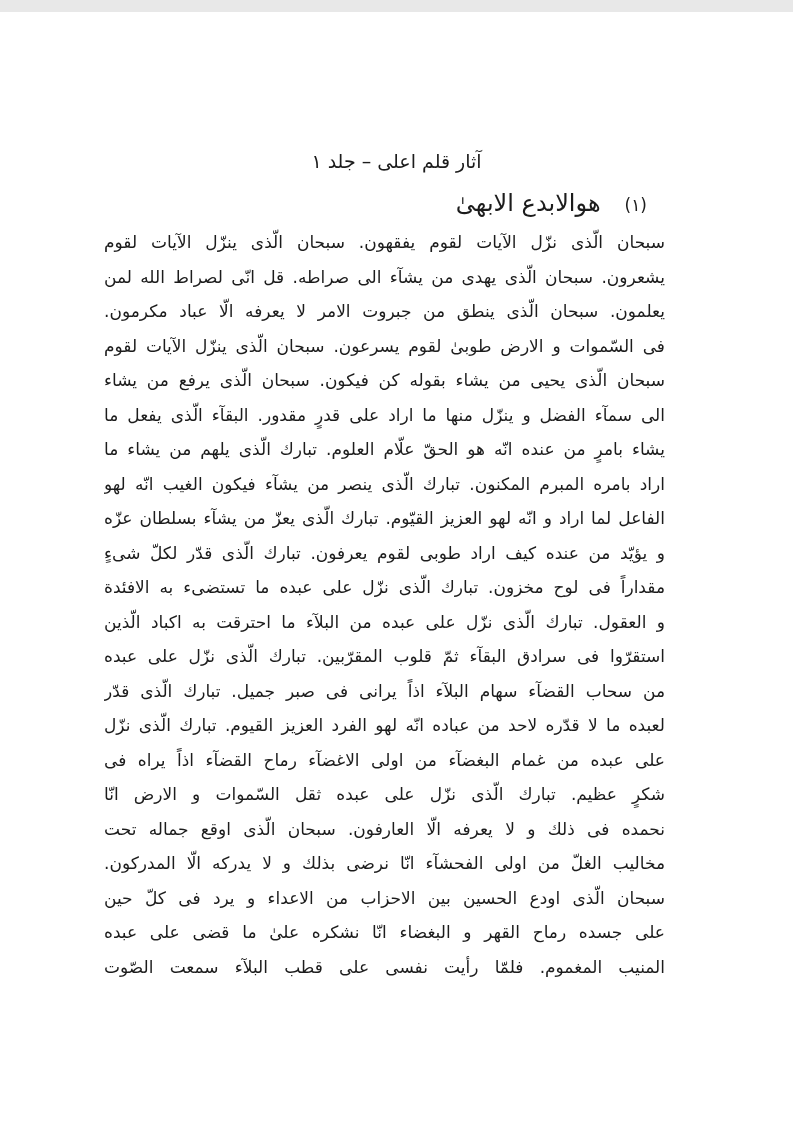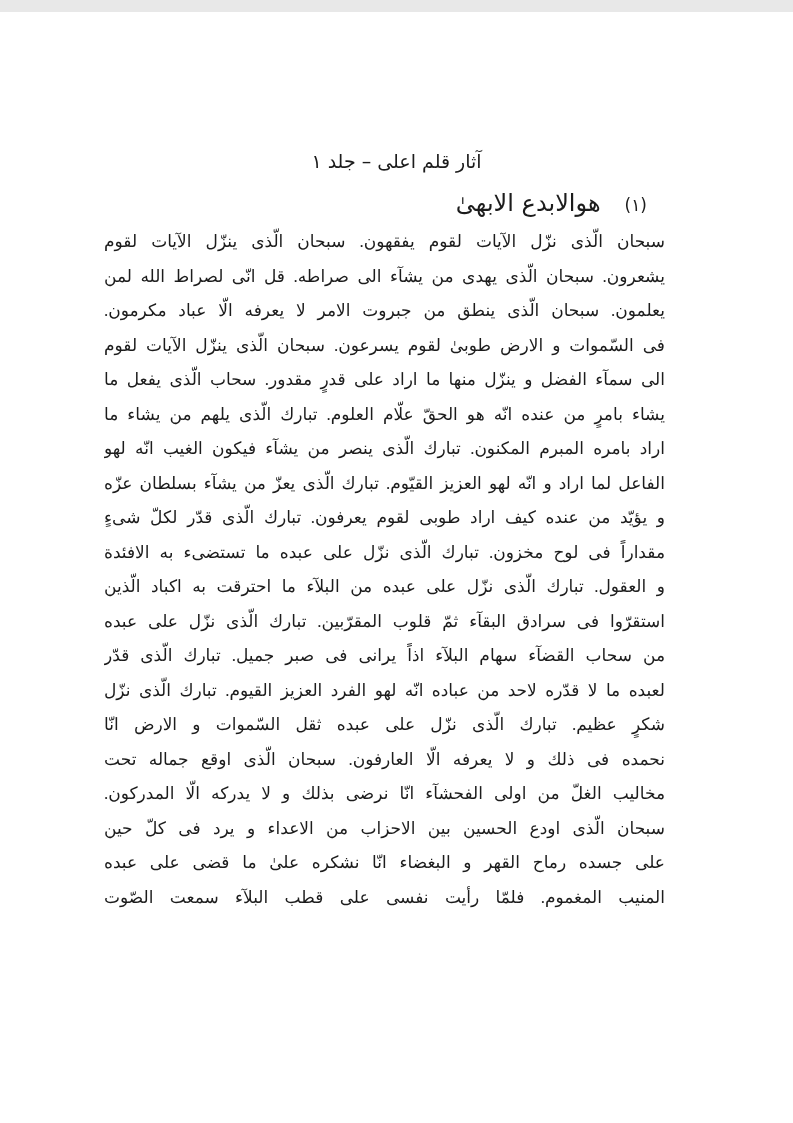--- a/index.html
+++ b/index.html
@@ -44,21 +44,20 @@
   }
   .section-heading {
     font-size: 24px;
   }
   .body-text {
     position: absolute;
     top: 213px;
     right: 128px;
     left: 104px;
     direction: rtl;
-    font-family: Liberation Serif, serif;
   }
   .body-line {
     height: 34.5px;
     line-height: 34.5px;
     font-size: 17px;
     white-space: normal;
     overflow: hidden;
     text-align: justify;
     text-align-last: justify;
     -moz-text-align-last: justify;
@@ -75,30 +74,32 @@
   <div class="section-header">
     <span class="section-number">(١)</span>
     <span class="section-heading">هوالابدع الابهىٰ</span>
   </div>
 
   <div class="body-text">
     <div class="body-line">سبحان الّذى نزّل الآيات لقوم يفقهون. سبحان الّذى ينزّل الآيات لقوم</div>
     <div class="body-line">يشعرون. سبحان الّذى يهدى من يشآء الى صراطه. قل انّى لصراط الله لمن</div>
     <div class="body-line">يعلمون. سبحان الّذى ينطق من جبروت الامر لا يعرفه الّا عباد مكرمون.</div>
     <div class="body-line">فى السّموات و الارض طوبىٰ لقوم يسرعون. سبحان الّذى ينزّل الآيات لقوم</div>
-    <div class="body-line">الى سمآء الفضل و ينزّل منها ما اراد على قدرٍ مقدور. سحاب الّذى يفعل ما</div>
+    <div class="body-line">سبحان الّذى يحيى من يشاء بقوله كن فيكون. سبحان الّذى يرفع من يشاء</div>
+    <div class="body-line">الى سمآء الفضل و ينزّل منها ما اراد على قدرٍ مقدور. البقآء الّذى يفعل ما</div>
     <div class="body-line">يشاء بامرٍ من عنده انّه هو الحقّ علّام العلوم. تبارك الّذى يلهم من يشاء ما</div>
     <div class="body-line">اراد بامره المبرم المكنون. تبارك الّذى ينصر من يشآء فيكون الغيب انّه لهو</div>
     <div class="body-line">الفاعل لما اراد و انّه لهو العزيز القيّوم. تبارك الّذى يعزّ من يشآء بسلطان عزّه</div>
     <div class="body-line">و يؤيّد من عنده كيف اراد طوبى لقوم يعرفون. تبارك الّذى قدّر لكلّ شىءٍ</div>
     <div class="body-line">مقداراً فى لوح مخزون. تبارك الّذى نزّل على عبده ما تستضىء به الافئدة</div>
     <div class="body-line">و العقول. تبارك الّذى نزّل على عبده من البلآء ما احترقت به اكباد الّذين</div>
     <div class="body-line">استقرّوا فى سرادق البقآء ثمّ قلوب المقرّبين. تبارك الّذى نزّل على عبده</div>
     <div class="body-line">من سحاب القضآء سهام البلآء اذاً يرانى فى صبر جميل. تبارك الّذى قدّر</div>
     <div class="body-line">لعبده ما لا قدّره لاحد من عباده انّه لهو الفرد العزيز القيوم. تبارك الّذى نزّل</div>
+    <div class="body-line">على عبده من غمام البغضآء من اولى الاغضآء رماح القضآء اذاً يراه فى</div>
     <div class="body-line">شكرٍ عظيم. تبارك الّذى نزّل على عبده ثقل السّموات و الارض انّا</div>
     <div class="body-line">نحمده فى ذلك و لا يعرفه الّا العارفون. سبحان الّذى اوقع جماله تحت</div>
     <div class="body-line">مخاليب الغلّ من اولى الفحشآء انّا نرضى بذلك و لا يدركه الّا المدركون.</div>
     <div class="body-line">سبحان الّذى اودع الحسين بين الاحزاب من الاعداء و يرد فى كلّ حين</div>
     <div class="body-line">على جسده رماح القهر و البغضاء انّا نشكره علىٰ ما قضى على عبده</div>
     <div class="body-line">المنيب المغموم. فلمّا رأيت نفسى على قطب البلآء سمعت الصّوت</div>
   </div>
 
 </div>
 

